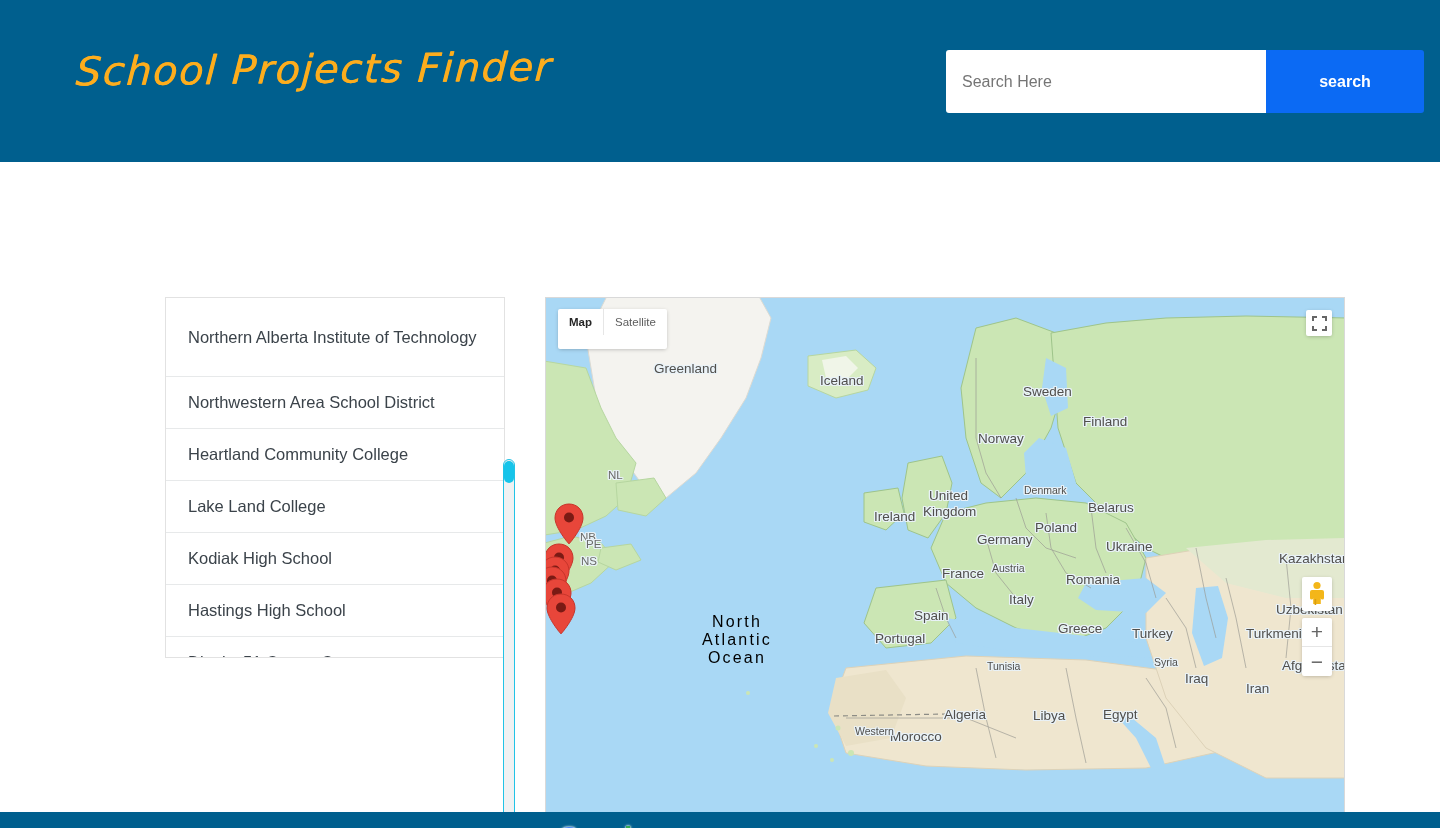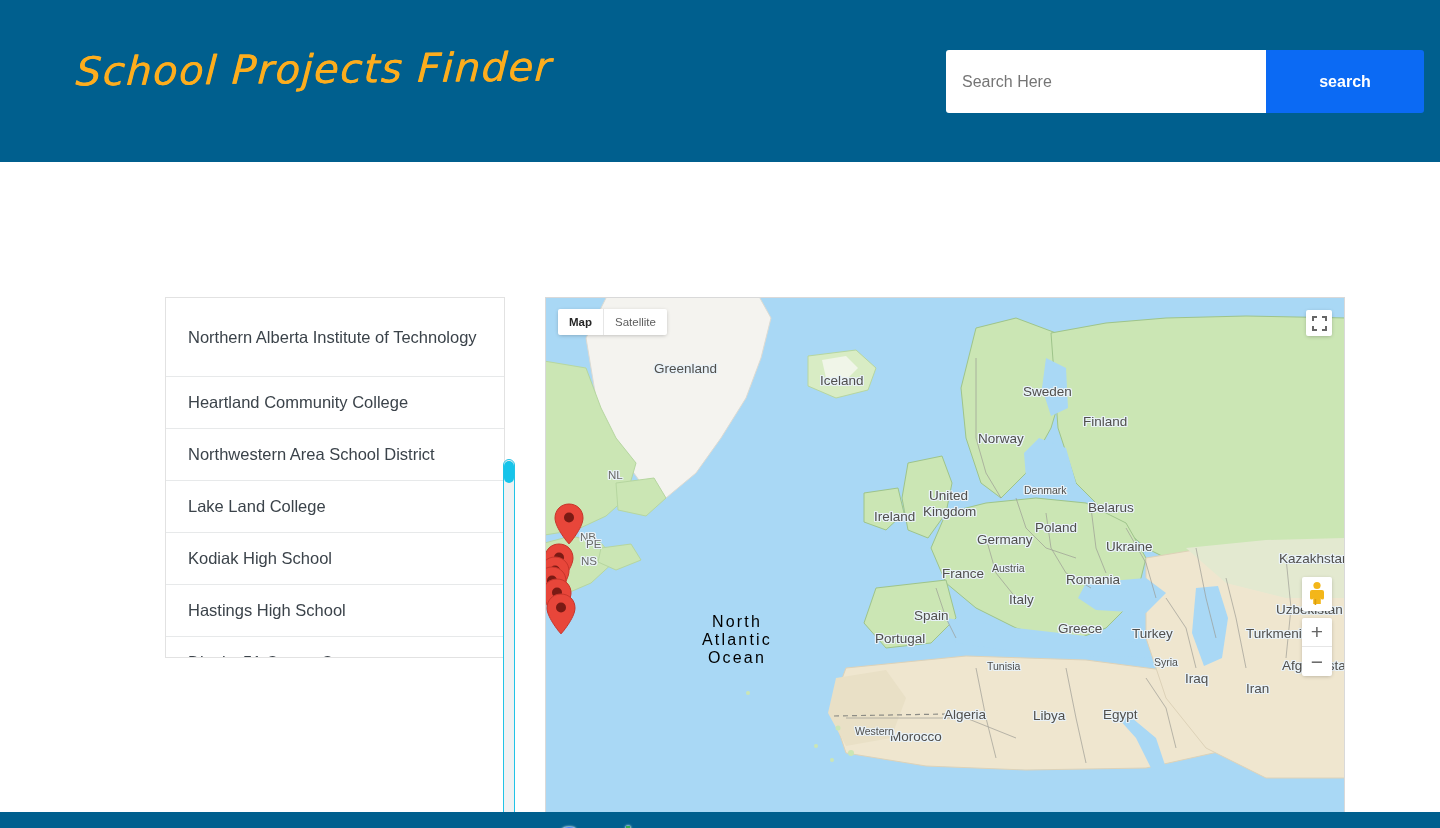--- a/index.html
+++ b/index.html
@@ -113,21 +113,21 @@
     color:#000000; letter-spacing:2.2px;
     font-size:16px; text-align:center; text-shadow:none;
   }
   .lbl.prov { color:#6b6b68; font-size:11.5px; }
 
   
   .map-type {
     position:absolute; left:12px; top:11px; z-index:30;
     display:flex; background:#fff;
     border-radius:2px; box-shadow:0 1px 4px -1px rgba(0,0,0,.3);
-    overflow:hidden; height:26px;
+    overflow:hidden; height:40px;
   }
   .map-type div {
     padding:0 11px; height:26px; line-height:26px;
     font-size:11.5px; color:#5d5d5d; cursor:pointer;
   }
   .map-type div.active { color:#262626; font-weight:bold; }
   .map-type div + div { border-left:1px solid #e6e6e6; }
 
   .fullscreen-btn {
     position:absolute; right:12px; top:12px; z-index:30;
@@ -185,24 +185,24 @@
   </div>
 </div>
 
 <div class="content">
 
   <div class="list-panel">
     <div class="list-item tall">
         <span>Northern Alberta Institute of Technology</span>
       </div>
     <div class="list-item">
+        <span>Northwestern Area School District</span>
+      </div>
+    <div class="list-item">
         <span>Heartland Community College</span>
-      </div>
-    <div class="list-item">
-        <span>Northwestern Area School District</span>
       </div>
     <div class="list-item">
         <span>Lake Land College</span>
       </div>
     <div class="list-item">
         <span>Kodiak High School</span>
       </div>
     <div class="list-item">
         <span>Hastings High School</span>
       </div>

